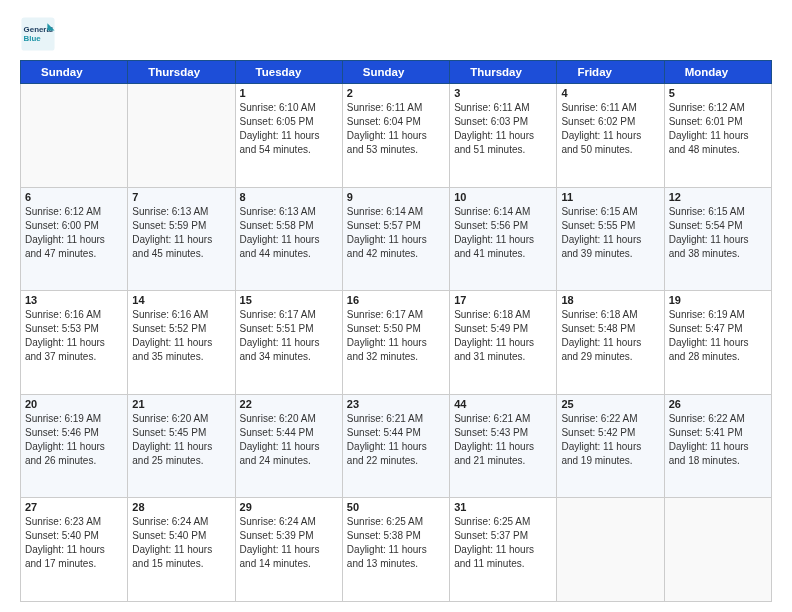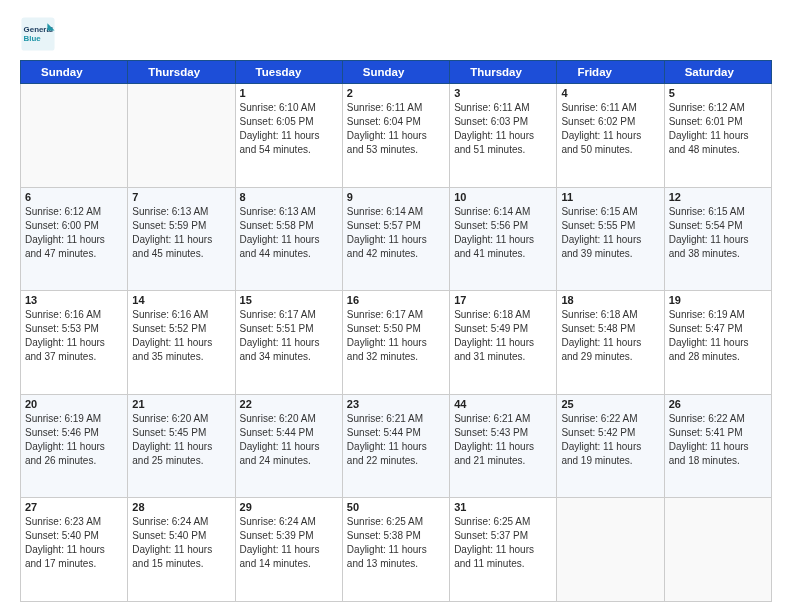--- a/index.html
+++ b/index.html
@@ -107,21 +107,21 @@
 
   <table class="calendar">
     <thead>
       <tr>
       <th>Sunday</th>
           <th>Thursday</th>
           <th>Tuesday</th>
           <th>Sunday</th>
           <th>Thursday</th>
           <th>Friday</th>
-          <th>Saturday</th>
+          <th>Monday</th>
         </tr>
     </thead>
     <tbody id="calendar-body">
     <tr>
           <td class="empty"></td>
           <td class="empty"></td>
           <td>
             <span class="day-num">1</span>
             <div class="cell-text" style="white-space: pre-line;">Sunrise: 6:10 AM
 Sunset: 6:05 PM

